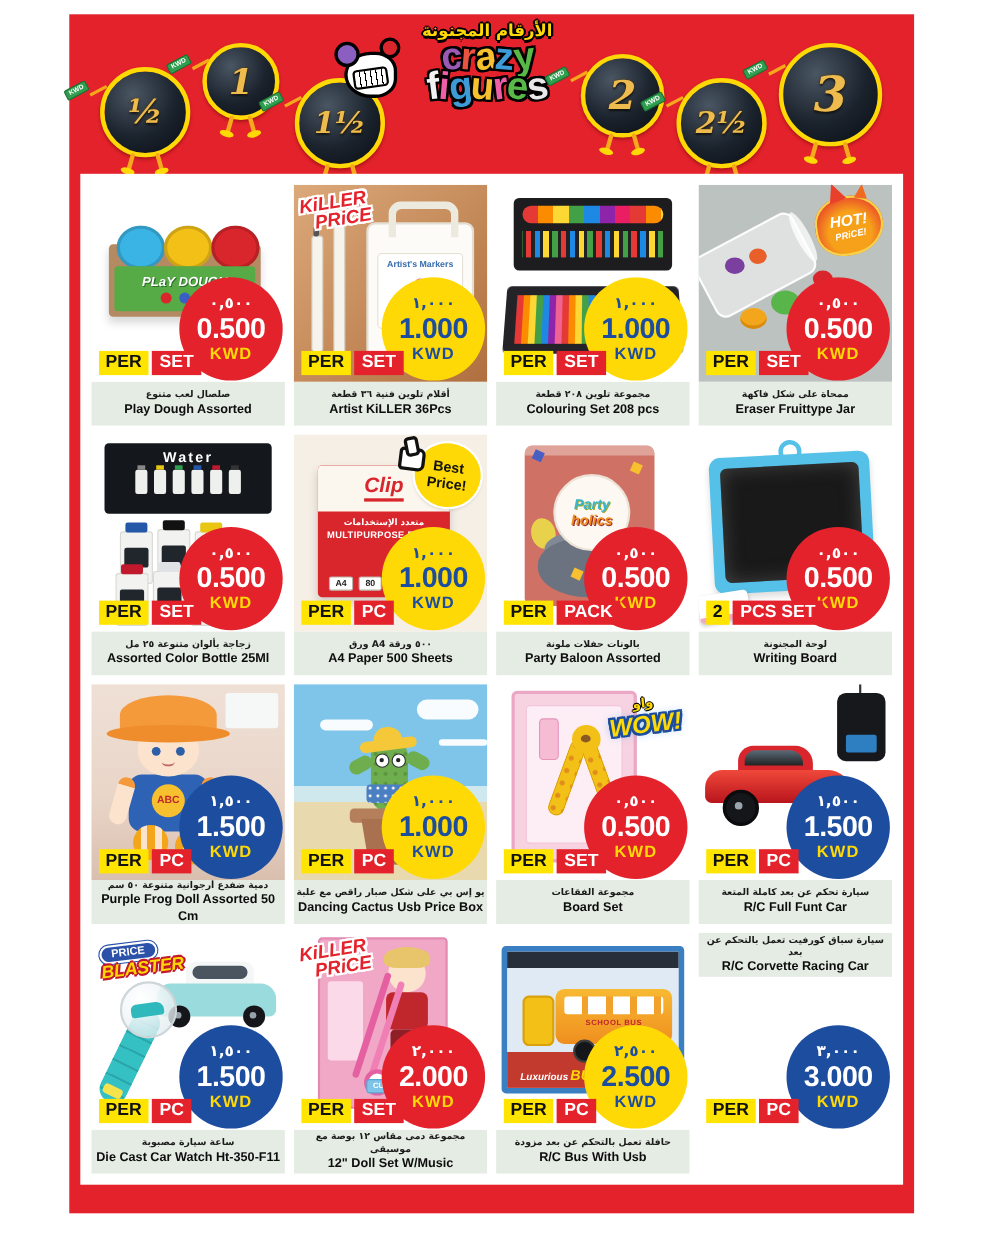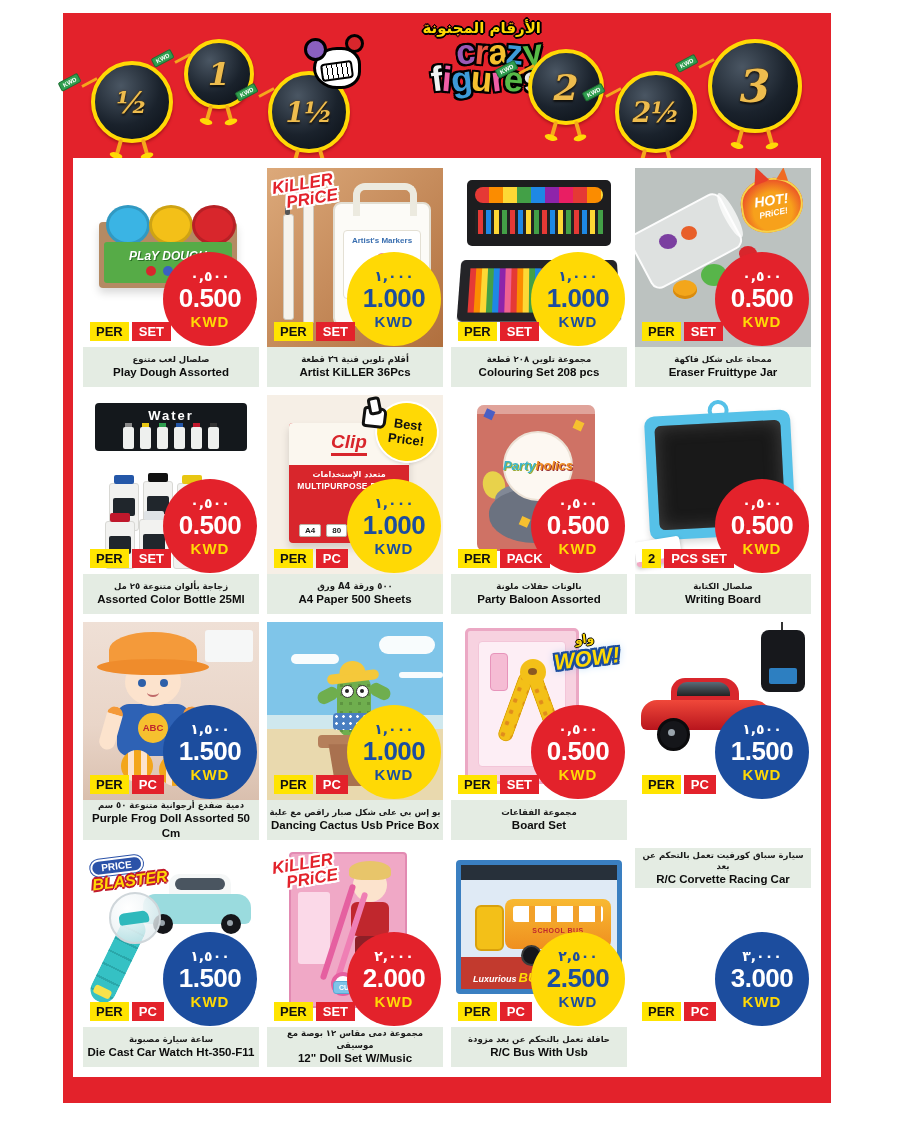--- a/index.html
+++ b/index.html
@@ -22,21 +22,21 @@
   .arm{position:absolute;width:17px;height:3px;background:#f5a81c;top:22%;left:-14px;transform:rotate(-28deg)}
   .tag{position:absolute;top:-13px;left:-20px;background:#2f9e4e;border:1px solid #1e6e33;color:#fff;
        font-size:6px;font-weight:700;padding:1px 3px;border-radius:2px;line-height:1}
   .f1{left:28px;top:48px}.f1 .disc{width:74px;height:74px}.f1 .n{font-size:30px}
   .f2{left:121px;top:26px}.f2 .disc{width:62px;height:62px}.f2 .n{font-size:32px}
   .f3{left:205px;top:58px}.f3 .disc{width:74px;height:74px}.f3 .n{font-size:27px}
   .f4{left:465px;top:36px}.f4 .disc{width:68px;height:68px}.f4 .n{font-size:36px}
   .f5{left:552px;top:58px}.f5 .disc{width:74px;height:74px}.f5 .n{font-size:27px}
   .f6{left:645px;top:26px}.f6 .disc{width:86px;height:86px}.f6 .n{font-size:44px}
 
-  .logo{position:absolute;left:282px;top:8px;width:196px;text-align:right;line-height:1}
+  .logo{position:absolute;left:282px;top:8px;width:196px;text-align:center;line-height:1}
   .logo .lar{font-family:"DejaVu Sans",sans-serif;color:#ffd905;font-size:15px;font-weight:700;
        text-shadow:-2px 0 #000,2px 0 #000,0 -2px #000,0 2px #000,-1px -1px #000,1px 1px #000,1px -1px #000,-1px 1px #000}
   .logo .row{margin-top:-2px}
   .logo .row b{display:inline-block;font-size:35px;font-weight:900;font-style:normal;letter-spacing:-1px;
        text-shadow:-2px 0 #000,2px 0 #000,0 -2px #000,0 2px #000,-2px -2px #000,2px 2px #000,2px -2px #000,-2px 2px #000}
   .logo .row b:nth-child(odd){transform:rotate(-7deg)}
   .logo .row b:nth-child(even){transform:rotate(5deg)}
   .logo .row.r2{margin-top:-8px}
   .face{position:absolute;left:-32px;top:26px;width:42px;height:36px;background:#fff;border:3px solid #000;
         border-radius:55% 45% 45% 55%;z-index:2}
@@ -50,21 +50,21 @@
   
   .grid{position:absolute;left:10px;right:10px;top:145px;bottom:26px;background:#fff;
         display:grid;grid-template-columns:repeat(4,1fr);grid-template-rows:repeat(4,1fr);
         gap:8px;padding:10px;box-sizing:border-box}
   .card{position:relative;background:#fff;display:flex;flex-direction:column;overflow:hidden}
   .art{position:relative;flex:1;overflow:hidden}
   .caption{height:40px;background:#e4ece3;display:flex;flex-direction:column;align-items:center;
            justify-content:center;text-align:center;line-height:1.3;padding:0 2px}
   .caption .car{font-family:"DejaVu Sans",sans-serif;font-size:8.5px;font-weight:700;color:#1a1a1a}
   .caption .cen{font-size:11.5px;font-weight:800;color:#0d0d0d}
-  .unit{position:absolute;left:7px;bottom:46px;display:flex;font-size:13px;font-weight:800;z-index:6;line-height:1}
+  .unit{position:absolute;left:7px;bottom:46px;display:flex;font-size:16px;font-weight:800;z-index:6;line-height:1}
   .unit .u1{background:#ffe400;color:#111;padding:3px 6px}
   .unit .u2{background:#e3222b;color:#fff;padding:3px 7px;margin-left:3px}
   .circle{position:absolute;right:2px;bottom:41px;width:94px;height:94px;border-radius:50%;z-index:5;
           display:flex;flex-direction:column;align-items:center;justify-content:center;line-height:1}
   .circle .num{font-family:"DejaVu Sans",sans-serif;direction:ltr;font-size:14px;font-weight:700;letter-spacing:1px}
   .circle .val{font-size:26px;font-weight:800;letter-spacing:-.5px;margin-top:2px}
   .circle .kwd{font-size:15px;font-weight:800;letter-spacing:1px;margin-top:3px}
   .circle.red{background:#e3222b}.circle.blue{background:#1c4d9e}
   .circle.red .num,.circle.blue .num,.circle.red .val,.circle.blue .val{color:#fff}
   .circle.red .kwd,.circle.blue .kwd{color:#ffd905}
@@ -153,21 +153,21 @@
   .er-f{position:absolute;border-radius:50%}
   .er-f.f1{left:24px;top:66px;width:18px;height:15px;background:#7b3fa0}
   .er-f.f2{left:46px;top:58px;width:16px;height:14px;background:#e85f2a}
   .er-f.f3{left:66px;top:96px;width:26px;height:22px;background:#58b54a}
   .er-f.f4{left:38px;top:112px;width:24px;height:19px;background:#f3a61b;box-shadow:inset 0 -3px 0 #d98b0e}
   .er-f.f5{left:100px;top:118px;width:24px;height:20px;background:#cfd84a;box-shadow:inset 0 4px 0 #58b54a}
   .er-f.f6{left:104px;top:78px;width:18px;height:15px;background:#d8262c}
   .er-f.f7{left:132px;top:100px;width:18px;height:16px;background:#7b3fa0}
   
   .a-water{background:#fff}
-  .wt-box{position:absolute;left:12px;top:8px;right:12px;height:48px;background:#14181c;border-radius:4px;text-align:center;color:#fff}
+  .wt-box{position:absolute;left:12px;top:8px;right:12px;height:64px;background:#14181c;border-radius:4px;text-align:center;color:#fff}
   .wt-title{font-size:13px;font-weight:700;letter-spacing:2px;margin-top:5px}
   .wt-minis{display:flex;justify-content:center;gap:6px;margin-top:4px}
   .wt-minis i{width:11px;height:22px;background:#eef0ee;border-radius:2px;position:relative}
   .wt-minis i::before{content:"";position:absolute;top:-4px;left:2px;right:2px;height:4px;background:#888}
   .wt-minis i:nth-child(2)::before{background:#e8c612}.wt-minis i:nth-child(3)::before{background:#2e9e4f}
   .wt-minis i:nth-child(4)::before{background:#2457a8}.wt-minis i:nth-child(5)::before{background:#c0182c}
   .wt-minis i:nth-child(6)::before{background:#333}
   .wt-b{position:absolute;width:28px;height:46px;background:#f2f2f0;border:1px solid #d8d8d4;border-radius:3px}
   .wt-b::before{content:"";position:absolute;top:-9px;left:4px;right:4px;height:9px;background:var(--cap);border-radius:2px}
   .wt-b::after{content:"";position:absolute;left:3px;right:3px;top:14px;height:18px;background:#20262c;border-radius:2px}
@@ -184,21 +184,21 @@
   .pp-mp{color:#fff;font-size:8.5px;font-weight:900;text-align:center;margin-top:2px;letter-spacing:.3px}
   .pp-chips{position:absolute;bottom:6px;left:10px;display:flex;gap:5px}
   .pp-chips span{background:#fff;color:#1a1a1a;font-size:8px;font-weight:800;padding:1px 5px;border-radius:2px;border:1px solid #b9b2a6}
   
   .a-balloon{background:#fff}
   .bl-bag{position:absolute;left:26px;top:10px;width:118px;height:146px;background:#cf7265;border-radius:7px}
   .bl-bag::before{content:"";position:absolute;top:0;left:0;right:0;height:9px;background:rgba(255,255,255,.35);border-radius:7px 7px 0 0}
   .bl-bag::after{content:"";position:absolute;right:12px;top:16px;width:9px;height:9px;background:#f6c02f;transform:rotate(24deg);
       box-shadow:-86px 26px 0 #4a5fc4,-10px 110px 0 #f6c02f}
   .bl-logo{position:absolute;left:26px;top:26px;width:66px;height:66px;background:#fdf8f2;border-radius:50%;
-      border:2px solid #ece2d6;display:flex;flex-direction:row;align-items:center;justify-content:center;
+      border:2px solid #ece2d6;display:flex;flex-direction:column;align-items:center;justify-content:center;
       font-weight:900;font-style:italic;z-index:2}
   .bl-p{color:#3bb5c9;font-size:13px;text-shadow:1px 1px 0 #9a3}
   .bl-h{color:#f08c1e;font-size:13px;margin-top:-1px;text-shadow:1px 1px 0 #933}
   .bl-mass{position:absolute;left:12px;bottom:8px;width:92px;height:54px;background:#6b7280;
       border-radius:45% 55% 40% 50%;box-shadow:14px -8px 0 -5px #7b8290,30px 0 0 -7px #5f6670,-2px -14px 0 -8px #818896}
   .bl-b1{position:absolute;left:6px;top:66px;width:22px;height:28px;background:#e8d24b;border-radius:50%;transform:rotate(-14deg)}
   .bl-b2{position:absolute;right:8px;top:78px;width:26px;height:32px;background:#7a8bd0;border-radius:50%;transform:rotate(10deg)}
   
   .a-board{background:#fff}
   .bd-f{position:absolute;left:12px;top:18px;width:146px;height:124px;background:#56c1e8;border-radius:10px;
@@ -641,21 +641,21 @@
         <div class="unit">
             <span class="u1">2</span>
             <span class="u2">PCS SET</span>
           </div>
         <div class="circle red">
           <div class="num">٠,٥٠٠</div>
             <div class="val">0.500</div>
             <div class="kwd">KWD</div>
         </div>
         <div class="caption">
-          <div class="car">صلصال الكتابة</div>
+          <div class="car">لوحة المجنونة</div>
             <div class="cen">Writing Board</div>
         </div>
       </div>
 
       <div class="card">
         <div class="art a-doll">
           <span class="dl-shelf"></span>
           <span class="dl-toy"></span>
           <div class="dl-hat"></div>
           <div class="dl-face"></div>
@@ -749,20 +749,24 @@
           <span class="rcar-w w2"></span>
         </div>
         <div class="unit">
             <span class="u1">PER</span>
             <span class="u2">PC</span>
           </div>
         <div class="circle blue">
           <div class="num">١,٥٠٠</div>
             <div class="val">1.500</div>
             <div class="kwd">KWD</div>
+        </div>
+        <div class="caption">
+          <div class="car">سيارة تحكم عن بعد كاملة المتعة</div>
+            <div class="cen">R/C Full Funt Car</div>
         </div>
       </div>
 
       <div class="card">
         <div class="art a-watch">
           <div class="badge-blaster">
             <div class="pl1">PRICE</div><div class="pl2">BLASTER</div>
           </div>
           <div class="wa-car-roof"></div>
           <div class="wa-car-body"></div>

